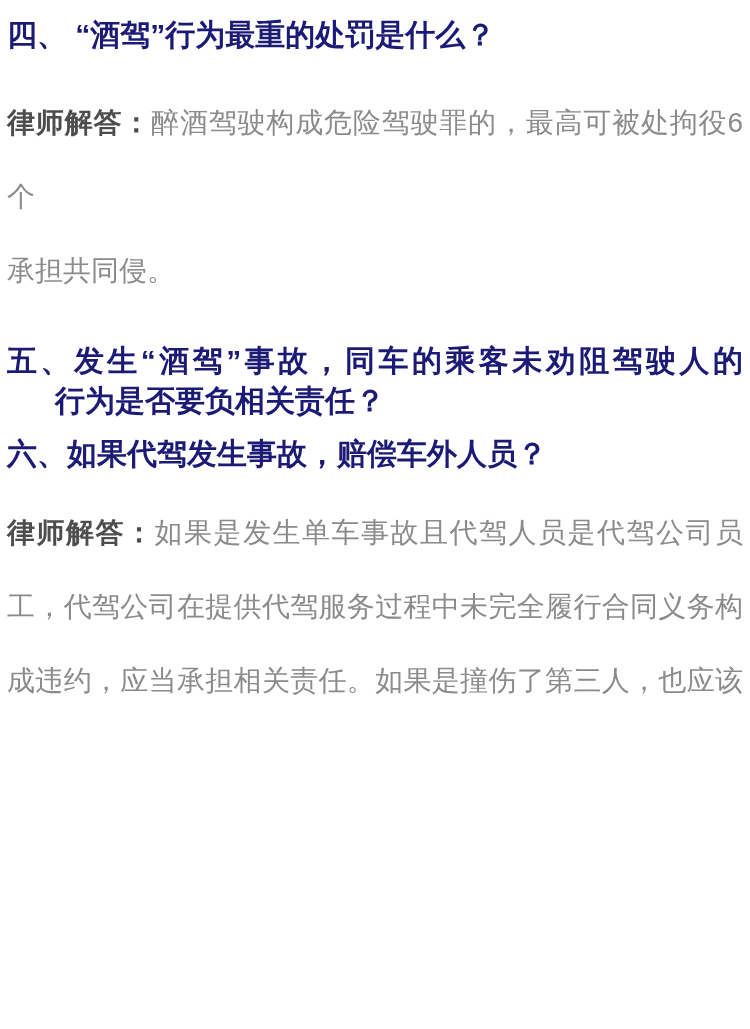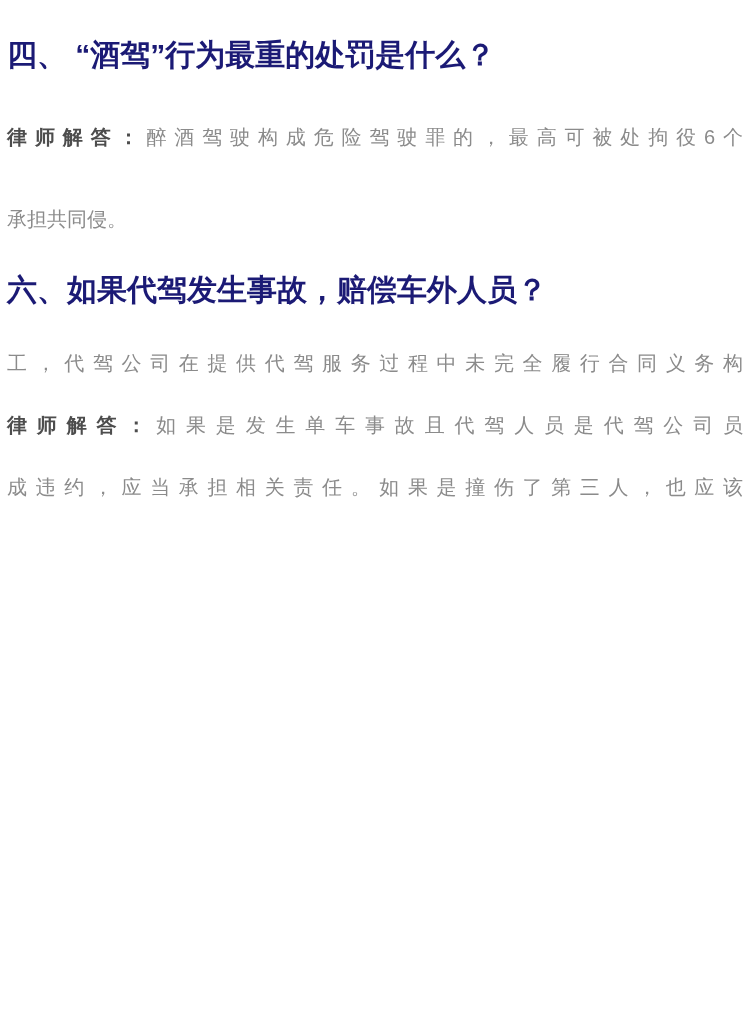--- a/index.html
+++ b/index.html
@@ -21,34 +21,34 @@
   .heading { margin: 0; }
   .h-line {
     font-size: 30px;
     line-height: 40px;
     font-weight: 700;
     color: #1b1a75;
     letter-spacing: 0px;
   }
   .answer { margin: 0; }
   .b-line {
-    font-size: 20px;
-    line-height: 62px;
+    font-size: 28px;
+    line-height: 74px;
     color: #8b8b8b;
   }
   .prefix {
     font-weight: 700;
     color: #4d4d4d;
   }
   
   .just {
     text-align: justify;
     text-align-last: justify;
   }
-  .end { text-align: left; margin-top: 20px; }
+  .end { text-align: left; }
   .indent { padding-left: 48px; }
 
   
   .s1 .answer  { margin-top: 31px; }
   .s2 .heading { margin-top: 33px; }
   .s2 .answer  { margin-top: 23px; }
   .s3 .heading { margin-top: 13px; }
   .s3 .answer  { margin-top: 22px; }
 </style>
 </head>
@@ -60,27 +60,31 @@
     <div class="heading">
       <div class="h-line end">四、 “酒驾”行为最重的处罚是什么？</div>
     </div>
     <div class="answer">
       <div class="b-line just"><span class="prefix">律师解答：</span><span>醉酒驾驶构成危险驾驶罪的，最高可被处拘役6个</span></div>
       <div class="b-line end">承担共同侵。</div>
     </div>
   </section>
 
   <section class="sec s2">
+    <div class="heading">
+      <div class="h-line just">五、发生“酒驾”事故，同车的乘客未劝阻驾驶人的</div>
+      <div class="h-line end indent">行为是否要负相关责任？</div>
+    </div>
   </section>
 
   <section class="sec s3">
     <div class="heading">
       <div class="h-line end">六、如果代驾发生事故，赔偿车外人员？</div>
     </div>
     <div class="answer">
+      <div class="b-line just"><span class="prefix">律师解答：</span><span>如果是发生单车事故且代驾人员是代驾公司员</span></div>
       <div class="b-line just">工，代驾公司在提供代驾服务过程中未完全履行合同义务构</div>
-      <div class="b-line just"><span class="prefix">律师解答：</span><span>如果是发生单车事故且代驾人员是代驾公司员</span></div>
       <div class="b-line just">成违约，应当承担相关责任。如果是撞伤了第三人，也应该</div>
 
     </div>
   </section>
 
 </div>
 
 </body></html>

